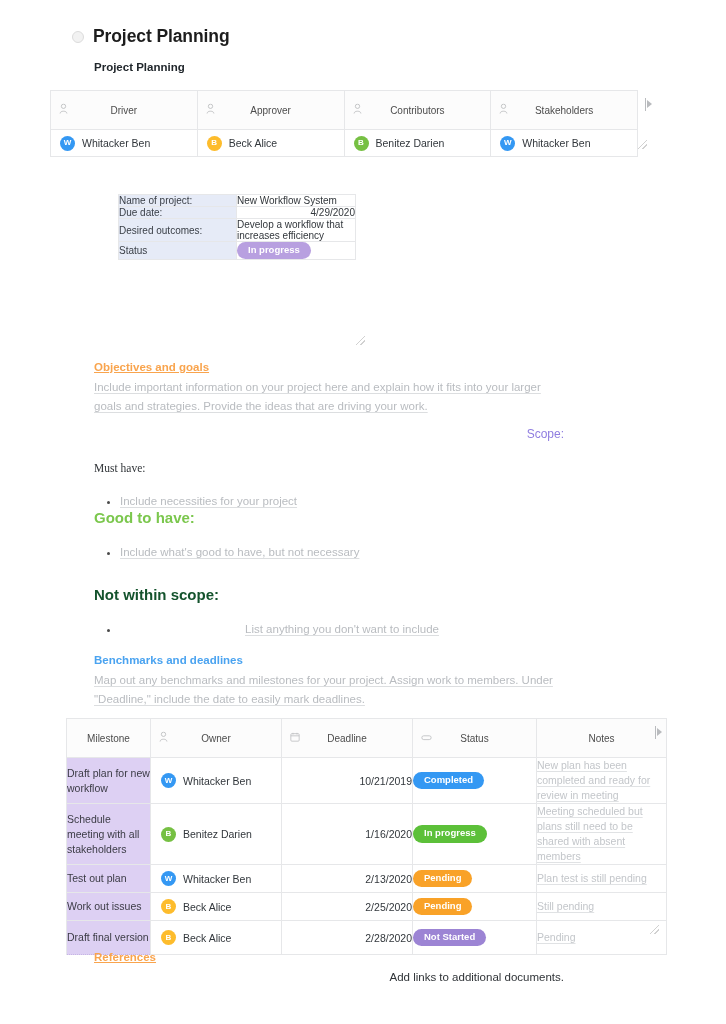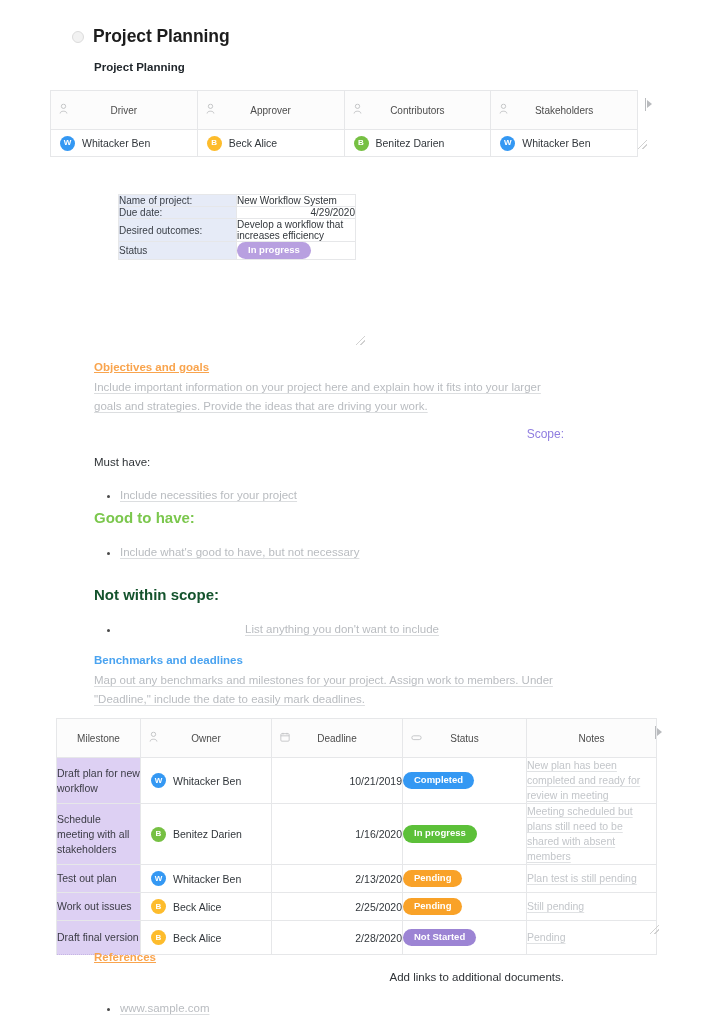--- a/index.html
+++ b/index.html
@@ -142,21 +142,21 @@
   .plain-line { color: #2f3337; font-size: 11.5px; line-height: 19px; }
   ul.bullets { margin: 0; padding-left: 26px; }
   ul.bullets li { font-size: 11.5px; line-height: 19px; color: #b9bcc0; }
   ul.bullets li span {
     text-decoration: underline; text-decoration-color: #dcdee0;
     text-underline-offset: 2px;
   }
   ul.bullets li::marker { color: #4a4a4a; font-size: 11px; }
 
   
-  #milestones-table { left: 56px; top: 718px; width: 600px; table-layout: fixed; }
+  #milestones-table { left: 66px; top: 718px; width: 600px; table-layout: fixed; }
   #milestones-table td { font-size: 10.5px; }
   .ms-name {
     background: #ddd0f3;
     color: #3b3b45;
     padding: 9px 10px;
     line-height: 15px;
     border-bottom: 1px dotted #c6b5e4 !important;
   }
   .ms-date { text-align: right; padding: 0 10px; color: #32373c; }
   .ms-status { text-align: left; padding: 0 0 0 12px; }
@@ -280,21 +280,21 @@
   </table>
   <div class="resize-grip" style="left:356px; top:336px;"></div>
 
   <div class="section" style="top:361px;">
     <div class="h-orange">Objectives and goals</div>
     <div class="muted-line" style="margin-top:5px;">Include important information on your project here and explain how it fits into your larger goals and strategies. Provide the ideas that are driving your work.</div>
   </div>
 
   <div class="section" style="top:427px;">
     <div class="h-purple">Scope:</div>
-    <div class="plain-line" style="margin-top:12px;">Must have:</div>
+    <div class="plain-line" style="margin-top:18px;font-family:Liberation Serif, serif;">Must have:</div>
     <ul class="bullets" style="margin-top:14px;">
       <li><span>Include necessities for your project</span></li>
     </ul>
   </div>
 
   <div class="section" style="top:509px;">
     <div class="h-green-lg">Good to have:</div>
     <ul class="bullets" style="margin-top:17px;">
       <li><span>Include what's good to have, but not necessary</span></li>
     </ul>
@@ -438,18 +438,15 @@
   </table>
   <div class="add-col" style="left:655px; top:725px;">
     <span class="bar"></span>
       <span class="tri"></span>
   </div>
   <div class="resize-grip" style="left:650px; top:925px;"></div>
 
   <div class="section" style="top:951px;">
     <div class="h-orange">References</div>
     <div class="plain-line" style="margin-top:5px;text-align:right;">Add links to additional documents.</div>
-    <ul class="bullets" style="margin-top:12px;">
-      <li><span>www.sample.com</span></li>
-    </ul>
   </div>
 
 </div>
 
 </body></html>

